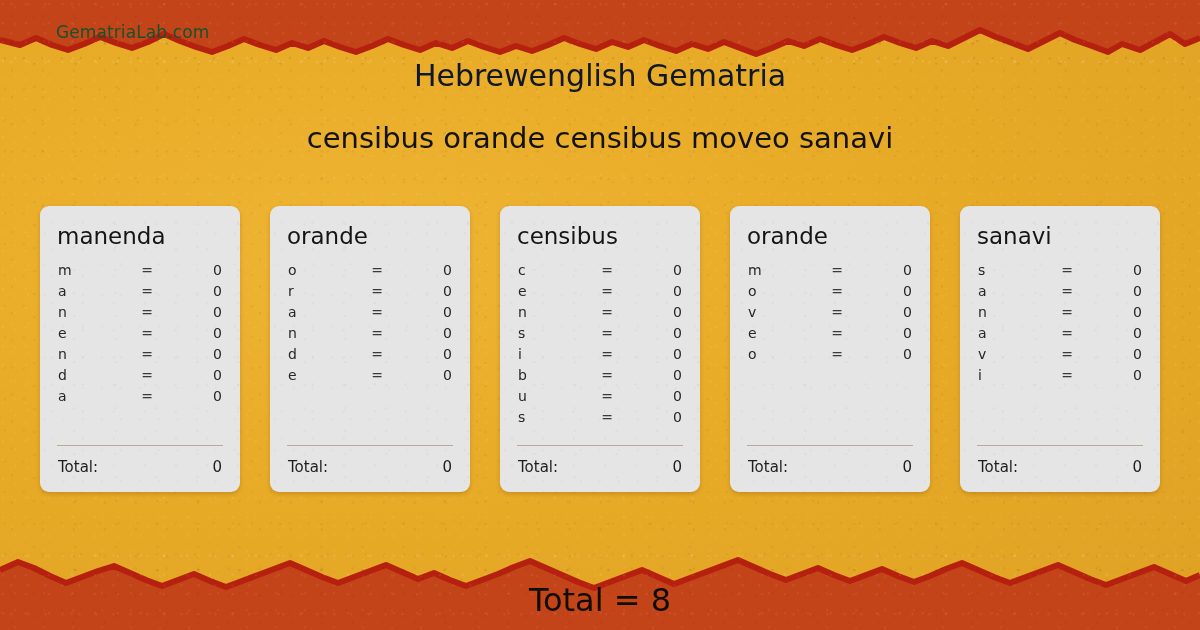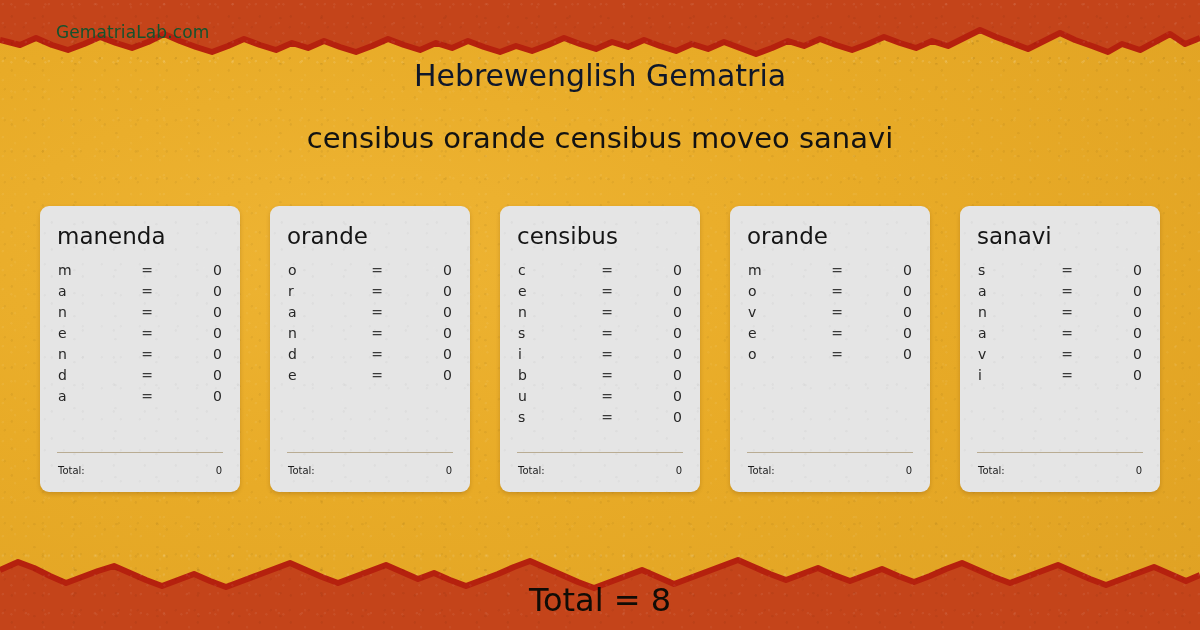--- a/index.html
+++ b/index.html
@@ -159,21 +159,21 @@
     height: 1px;
     background: #b9ac93;
     margin: 0 1px 12px 1px;
   }
 
   .total-row {
     position: relative;
     z-index: 2;
     display: flex;
     align-items: center;
-    font-size: 10px;
+    font-size: 15px;
     color: #1d1d1d;
     padding-bottom: 2px;
   }
   .total-row .lbl { flex: 1 1 auto; padding-left: 2px; }
   .total-row .val { text-align: right; padding-right: 2px; }
 
   
   .footer-total {
     position: absolute;
     bottom: 11px;

